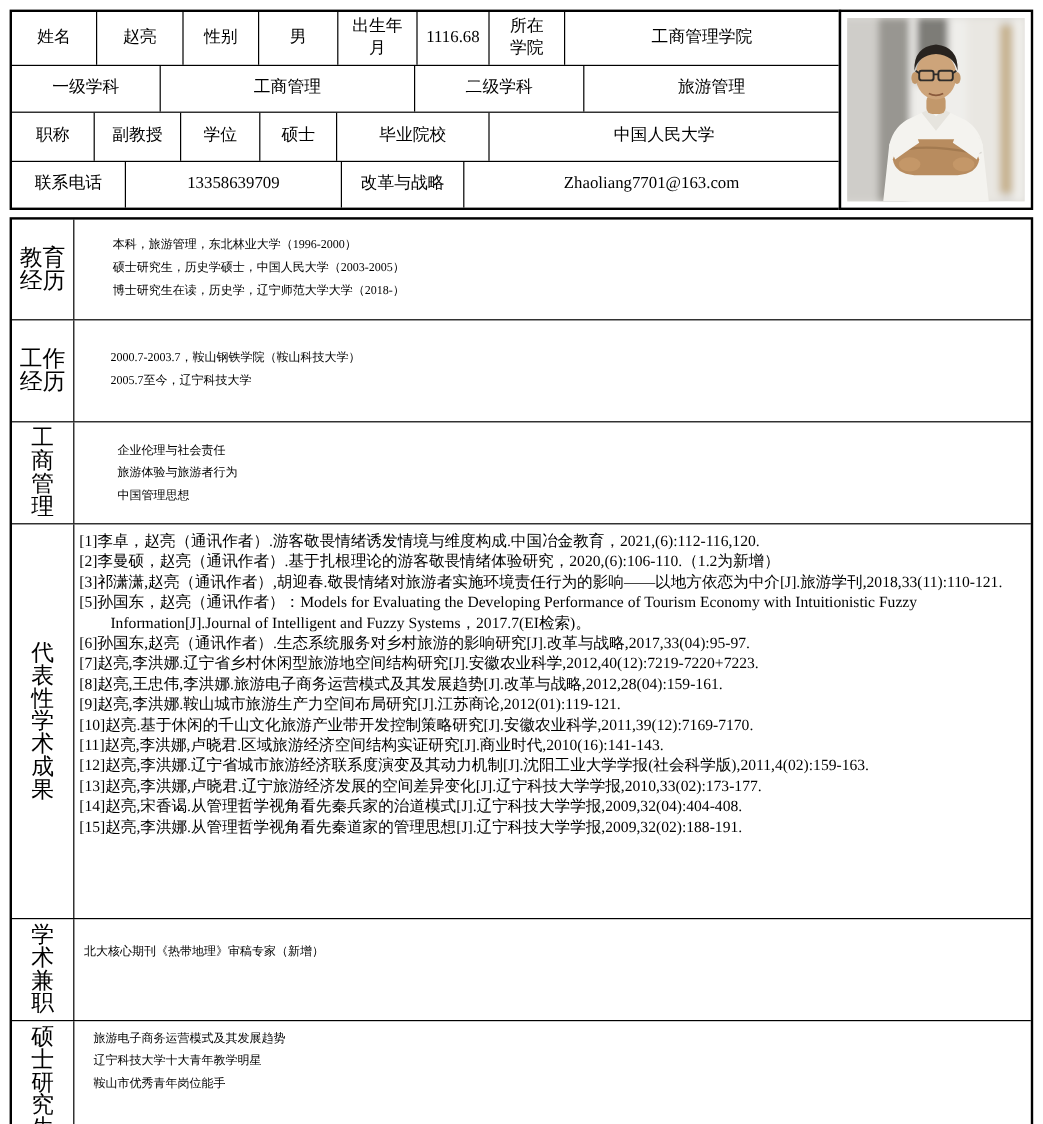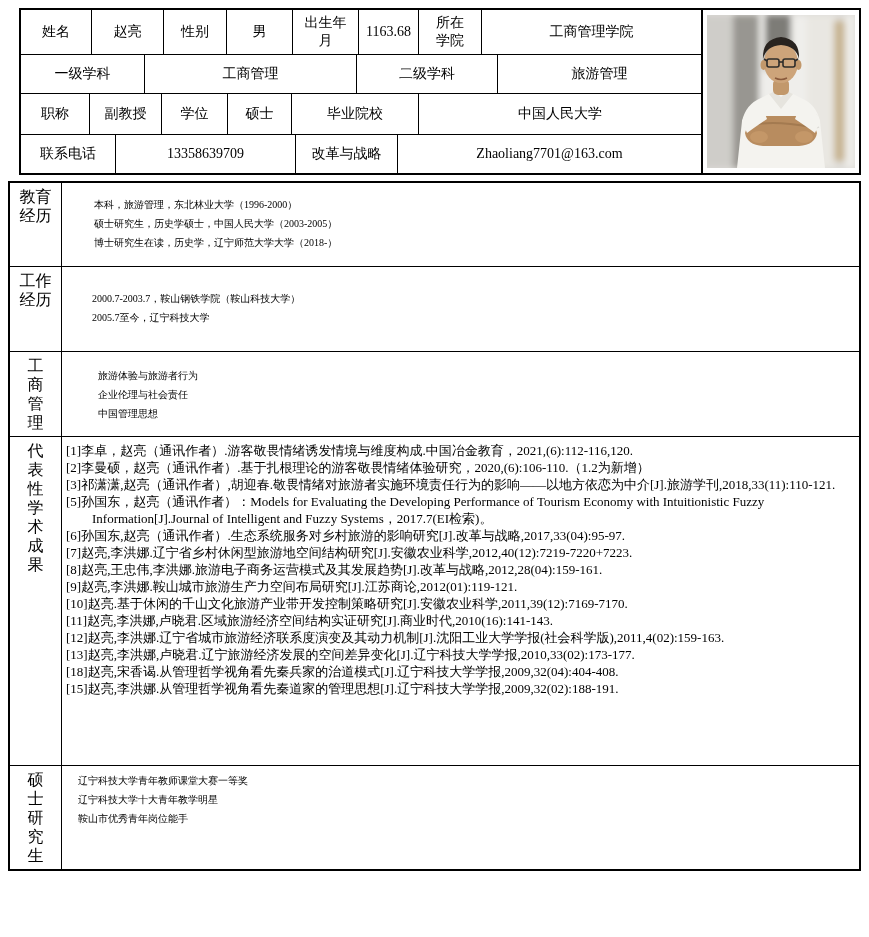--- a/index.html
+++ b/index.html
@@ -8,21 +8,21 @@
     width:869px; height:937px; background:#ffffff; color:#000;
     font-family:"Liberation Serif","DejaVu Serif",serif;
     overflow:hidden;
   }
   .page { padding:8px 8px 0 8px; }
 
   
   .top { display:flex; align-items:stretch; }
   .top-main {
     width:693px; border:2px solid #000;
-    display:flex; flex-direction:column;margin-left:11px;
+    display:flex; flex-direction:column;
   }
   .trow { display:flex; }
   .trow + .trow { border-top:1px solid #000; }
   .tcell {
     display:flex; align-items:center; justify-content:center;
     text-align:center; font-size:14px; line-height:18px;
     padding:2px 2px; min-height:100%;
   }
   .tcell + .tcell { border-left:1px solid #000; }
   .r1 .tcell { height:44px; }
@@ -36,22 +36,22 @@
     display:flex; align-items:center; justify-content:center;
     background:#fff; padding:4px;
   }
 
   
   .detail { border:2px solid #000; margin-top:6px; }
   .srow { display:flex; align-items:stretch; }
   .srow + .srow { border-top:1px solid #000; }
   .slabel {
     width:52px; flex:0 0 52px; border-right:1px solid #000;
-    display:flex; align-items:flex-start; justify-content:center;
-    text-align:center; font-size:16px; line-height:19px; padding:4px 0;
+    display:flex; align-items:center; justify-content:center;
+    text-align:center; font-size:19px; line-height:19px; padding:4px 0;
   }
   .wrap2 { width:2.1em; word-break:break-all; }
   .wrap1 { width:1.1em; word-break:break-all; }
   .scontent { flex:1; font-size:10px; line-height:19px; }
   .sc-edu      { min-height:83px;  padding:12px 6px 6px 32px; }
   .sc-work     { min-height:84px;  padding:22px 6px 6px 30px; }
   .sc-research { min-height:78px;  padding:14px 6px 6px 36px; }
   .sc-pubs     { min-height:328px; padding:5px 4px 6px 4px; font-size:13px; line-height:17px; }
   .sc-academic { min-height:63px;  padding:18px 6px 6px 8px; }
   .sc-honors   { min-height:74px;  padding:5px 6px 6px 16px; }
@@ -66,21 +66,21 @@
     <div class="top-main">
 
       <div class="trow r1">
         <div class="tcell" style="flex:0 0 70px">姓名</div>
         <div class="tcell" style="flex:0 0 72px">赵亮</div>
         <div class="tcell" style="flex:0 0 63px">性别</div>
         <div class="tcell" style="flex:0 0 66px">男</div>
         <div class="tcell" style="flex:0 0 66px">
             <span class="wrap3">出生年月</span>
           </div>
-        <div class="tcell" style="flex:0 0 60px">1163.68</div>
+        <div class="tcell" style="flex:0 0 60px">1116.68</div>
         <div class="tcell" style="flex:0 0 63px">
             <span class="wrap2t">所在学院</span>
           </div>
         <div class="tcell" style="flex:1">工商管理学院</div>
       </div>
 
       <div class="trow r2">
         <div class="tcell" style="flex:0 0 123px">一级学科</div>
         <div class="tcell" style="flex:0 0 212px">工商管理</div>
         <div class="tcell" style="flex:0 0 141px">二级学科</div>
@@ -188,22 +188,22 @@
         <div>2000.7-2003.7，鞍山钢铁学院（鞍山科技大学）</div>
         <div>2005.7至今，辽宁科技大学</div>
       </div>
     </div>
 
     <div class="srow">
       <div class="slabel">
           <span class="wrap1">工商管理</span>
         </div>
       <div class="scontent sc-research">
+        <div>企业伦理与社会责任</div>
         <div>旅游体验与旅游者行为</div>
-        <div>企业伦理与社会责任</div>
         <div>中国管理思想</div>
       </div>
     </div>
 
     <div class="srow">
       <div class="slabel">
           <span class="wrap1">代表性学术成果</span>
         </div>
       <div class="scontent sc-pubs">
         <div class="pub">[1]李卓，赵亮（通讯作者）.游客敬畏情绪诱发情境与维度构成.中国冶金教育，2021,(6):112-116,120.</div>
@@ -211,31 +211,39 @@
         <div class="pub">[3]祁潇潇,赵亮（通讯作者）,胡迎春.敬畏情绪对旅游者实施环境责任行为的影响——以地方依恋为中介[J].旅游学刊,2018,33(11):110-121.</div>
         <div class="pub">[5]孙国东，赵亮（通讯作者）：Models for Evaluating the Developing Performance of Tourism Economy with Intuitionistic Fuzzy Information[J].Journal of Intelligent and Fuzzy Systems，2017.7(EI检索)。</div>
         <div class="pub">[6]孙国东,赵亮（通讯作者）.生态系统服务对乡村旅游的影响研究[J].改革与战略,2017,33(04):95-97.</div>
         <div class="pub">[7]赵亮,李洪娜.辽宁省乡村休闲型旅游地空间结构研究[J].安徽农业科学,2012,40(12):7219-7220+7223.</div>
         <div class="pub">[8]赵亮,王忠伟,李洪娜.旅游电子商务运营模式及其发展趋势[J].改革与战略,2012,28(04):159-161.</div>
         <div class="pub">[9]赵亮,李洪娜.鞍山城市旅游生产力空间布局研究[J].江苏商论,2012(01):119-121.</div>
         <div class="pub">[10]赵亮.基于休闲的千山文化旅游产业带开发控制策略研究[J].安徽农业科学,2011,39(12):7169-7170.</div>
         <div class="pub">[11]赵亮,李洪娜,卢晓君.区域旅游经济空间结构实证研究[J].商业时代,2010(16):141-143.</div>
         <div class="pub">[12]赵亮,李洪娜.辽宁省城市旅游经济联系度演变及其动力机制[J].沈阳工业大学学报(社会科学版),2011,4(02):159-163.</div>
         <div class="pub">[13]赵亮,李洪娜,卢晓君.辽宁旅游经济发展的空间差异变化[J].辽宁科技大学学报,2010,33(02):173-177.</div>
-        <div class="pub">[18]赵亮,宋香谒.从管理哲学视角看先秦兵家的治道模式[J].辽宁科技大学学报,2009,32(04):404-408.</div>
+        <div class="pub">[14]赵亮,宋香谒.从管理哲学视角看先秦兵家的治道模式[J].辽宁科技大学学报,2009,32(04):404-408.</div>
         <div class="pub">[15]赵亮,李洪娜.从管理哲学视角看先秦道家的管理思想[J].辽宁科技大学学报,2009,32(02):188-191.</div>
       </div>
     </div>
 
+    <div class="srow">
+      <div class="slabel">
+          <span class="wrap1">学术兼职</span>
+        </div>
+      <div class="scontent sc-academic">
+        <div>北大核心期刊《热带地理》审稿专家（新增）</div>
+      </div>
+    </div>
 
     <div class="srow">
       <div class="slabel">
           <span class="wrap1">硕士研究生</span>
         </div>
       <div class="scontent sc-honors">
-        <div>辽宁科技大学青年教师课堂大赛一等奖</div>
+        <div>旅游电子商务运营模式及其发展趋势</div>
         <div>辽宁科技大学十大青年教学明星</div>
         <div>鞍山市优秀青年岗位能手</div>
       </div>
     </div>
   </div>
 
 </div>
 
 </body></html>

